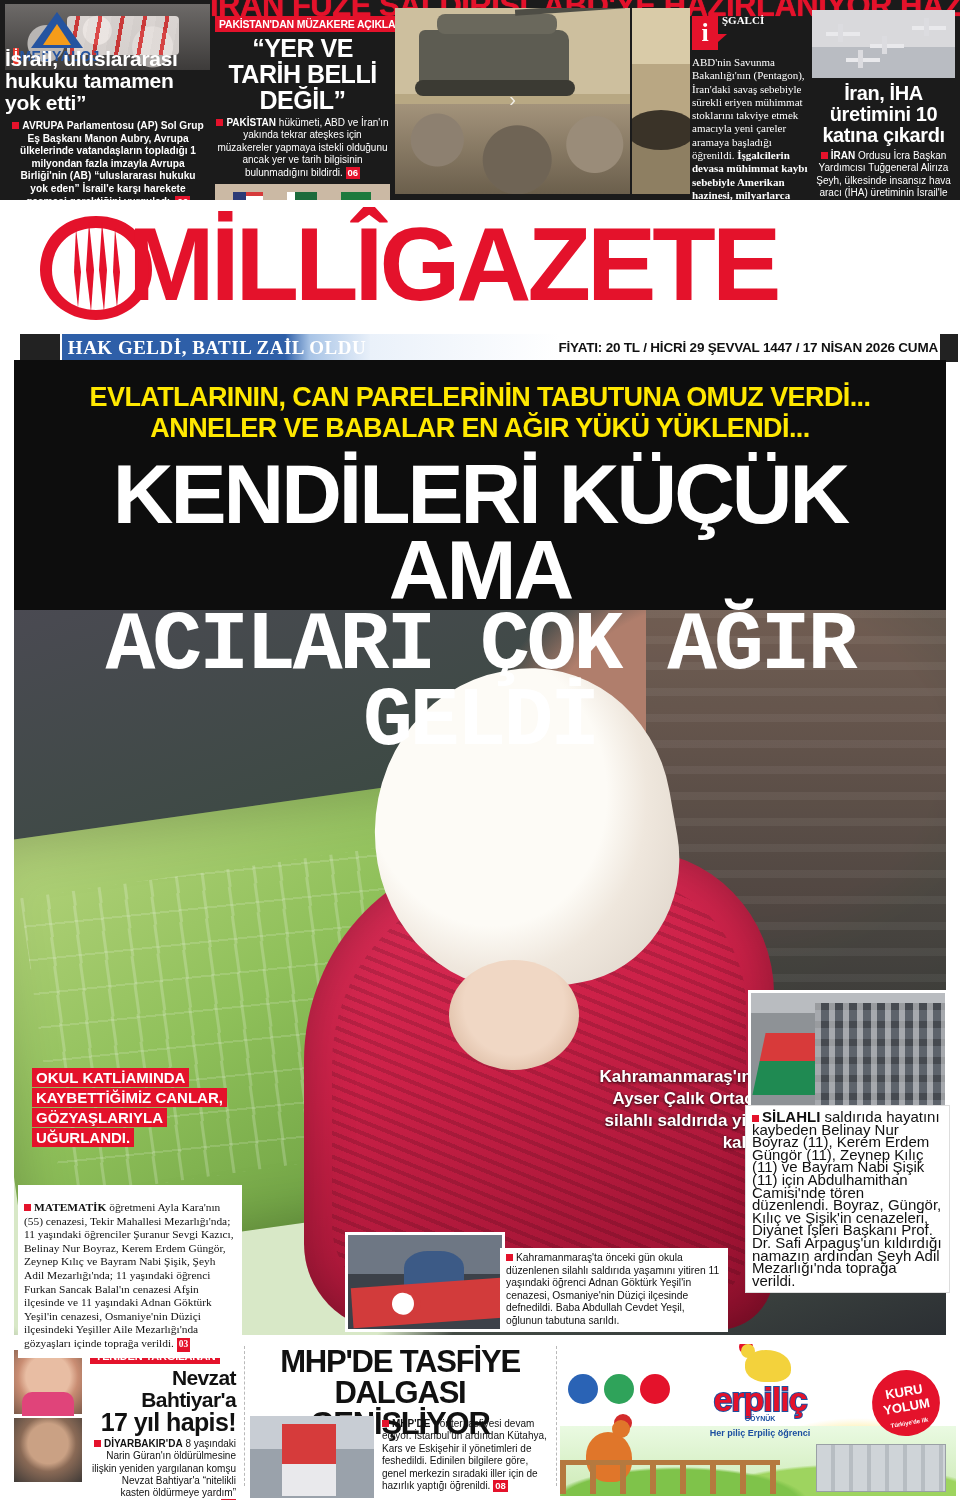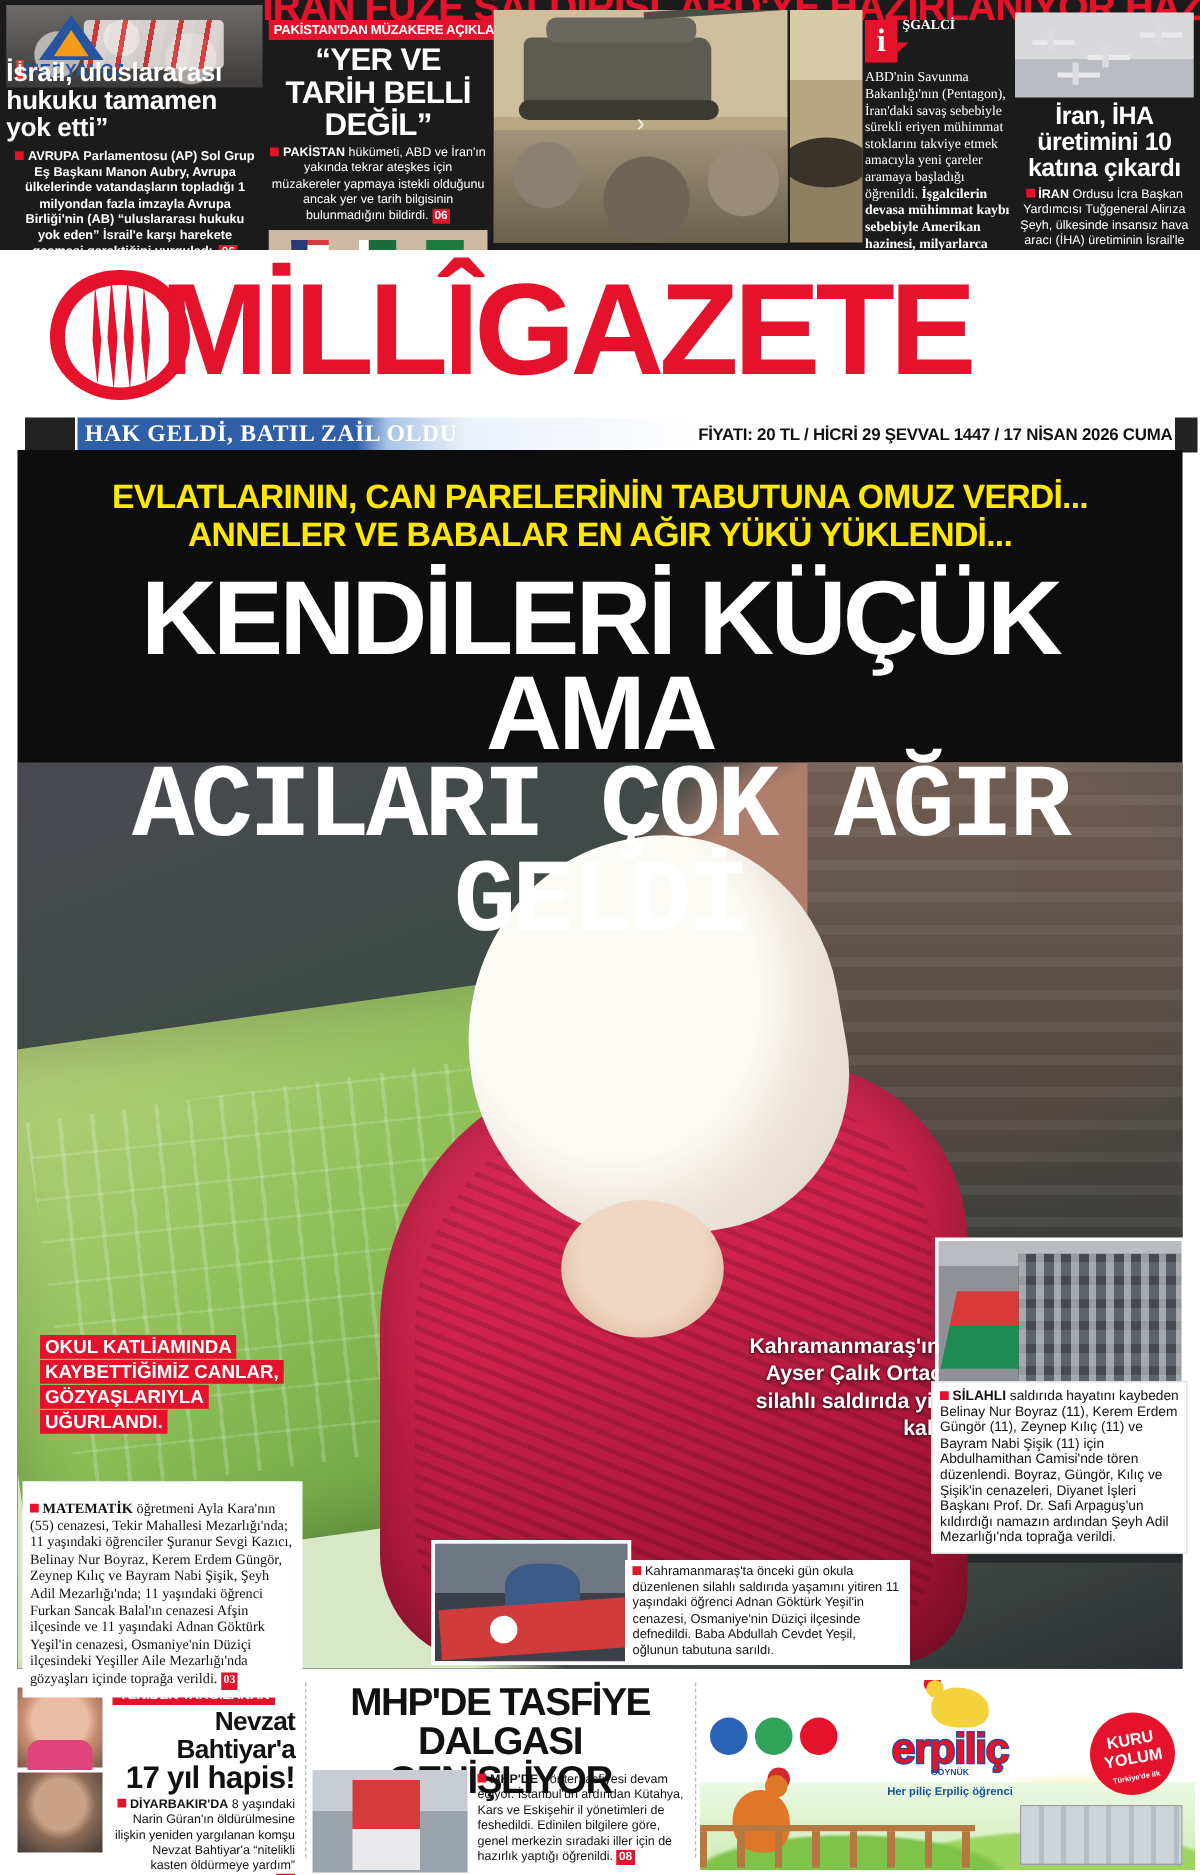--- a/index.html
+++ b/index.html
@@ -256,21 +256,21 @@
     position:absolute; left:18px; top:1185px; width:224px; z-index:8;
     background:#fff; padding:16px 6px 6px 6px;
     font-family:"Liberation Serif", serif; font-size:11.4px; line-height:13.6px; color:#111;
   }
   .lowbox b{ font-weight:700; }
 
   
   .rightbox {
     position:absolute; right:10px; top:1105px; width:205px; z-index:8;
     background:#fff; padding:5px 6px; border:1px solid #ddd;
-    font-size:11px; line-height:12.6px; color:#111;
+    font-size:15px; line-height:12.6px; color:#111;
   }
   .rightbox b{ font-weight:800; }
 
   
   .rightphoto {
     position:absolute; right:12px; top:990px; width:200px; height:118px; z-index:7;
     background:linear-gradient(180deg,#b9bcc0 0 18%, #8e9296 18% 100%);
     border:3px solid #fff; overflow:hidden;
   }
   .rightphoto::before{

